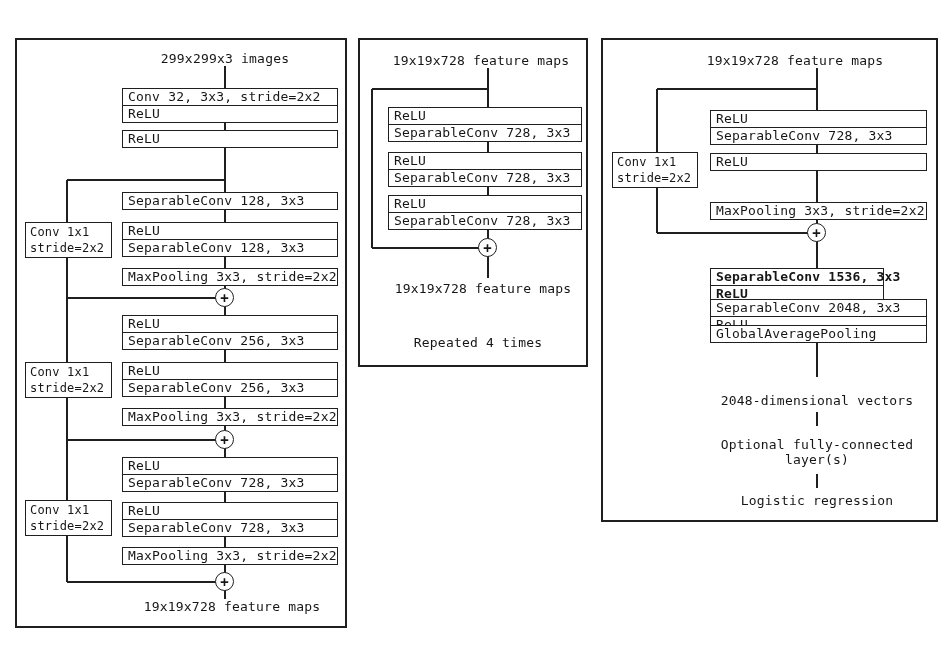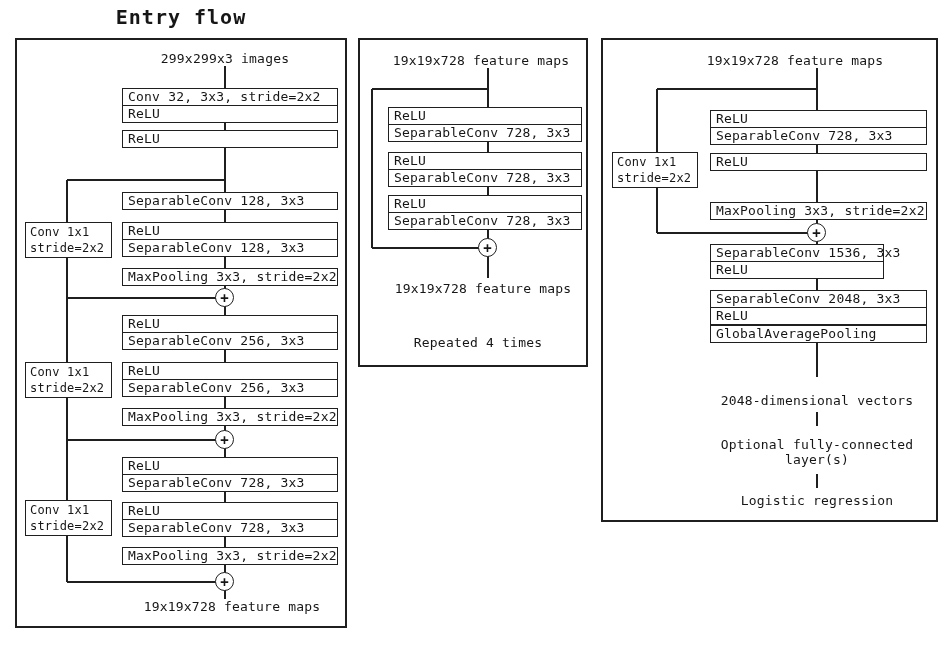--- a/index.html
+++ b/index.html
@@ -25,21 +25,20 @@
     background:#fff;display:flex;align-items:center;justify-content:center;
     font-size:14px;line-height:1;font-weight:bold;
   }
   .lbl{position:absolute;transform:translateX(-50%);font-size:13px;letter-spacing:0.2px;
     white-space:pre;text-align:center;line-height:15px;}
 </style>
 </head>
 <body>
 
 <div id="canvas">
-  <div class="flow-title" style="left:181px;">Entry flow</div>
 
   <div class="panel" style="left:15px;top:38px;width:332px;height:590px;"></div>
   <div class="panel" style="left:358px;top:38px;width:230px;height:329px;"></div>
   <div class="panel" style="left:601px;top:38px;width:337px;height:484px;"></div>
 
   <div id="gen">
       <div class="line" style="left: 224.25px; top: 66px; width: 1.5px; height: 533px;"></div>
       <div class="line" style="left: 66.25px; top: 180px; width: 1.5px; height: 402px;"></div>
       <div class="line" style="top: 179.25px; left: 67px; height: 1.5px; width: 158px;"></div>
       <div class="line" style="top: 297.25px; left: 67px; height: 1.5px; width: 158px;"></div>
@@ -109,25 +108,25 @@
       <div class="lbox" style="left: 710px; top: 110px; width: 217px;">
         <div class="row">ReLU</div>
         <div class="row">SeparableConv 728, 3x3</div>
       </div>
       <div class="lbox" style="left: 710px; top: 153px; width: 217px;">
         <div class="row">ReLU</div>
       </div>
       <div class="lbox" style="left: 710px; top: 202px; width: 217px;">
         <div class="row">MaxPooling 3x3, stride=2x2</div>
       </div>
-      <div class="lbox" style="left: 710px; top: 244px; width: 174px;">
+      <div class="lbox" style="left: 710px; top: 268px; width: 174px; font-weight: bold;">
         <div class="row">SeparableConv 1536, 3x3</div>
         <div class="row">ReLU</div>
       </div>
-      <div class="lbox" style="left: 710px; top: 290px; width: 217px;">
+      <div class="lbox" style="left: 710px; top: 299px; width: 217px;">
         <div class="row">SeparableConv 2048, 3x3</div>
         <div class="row">ReLU</div>
       </div>
       <div class="lbox" style="left: 710px; top: 325px; width: 217px;">
         <div class="row">GlobalAveragePooling</div>
       </div>
       <div class="sbox" style="left: 25px; top: 222px; width: 87px;">Conv 1x1
 stride=2x2</div>
       <div class="sbox" style="left: 25px; top: 362px; width: 87px;">Conv 1x1
 stride=2x2</div>

